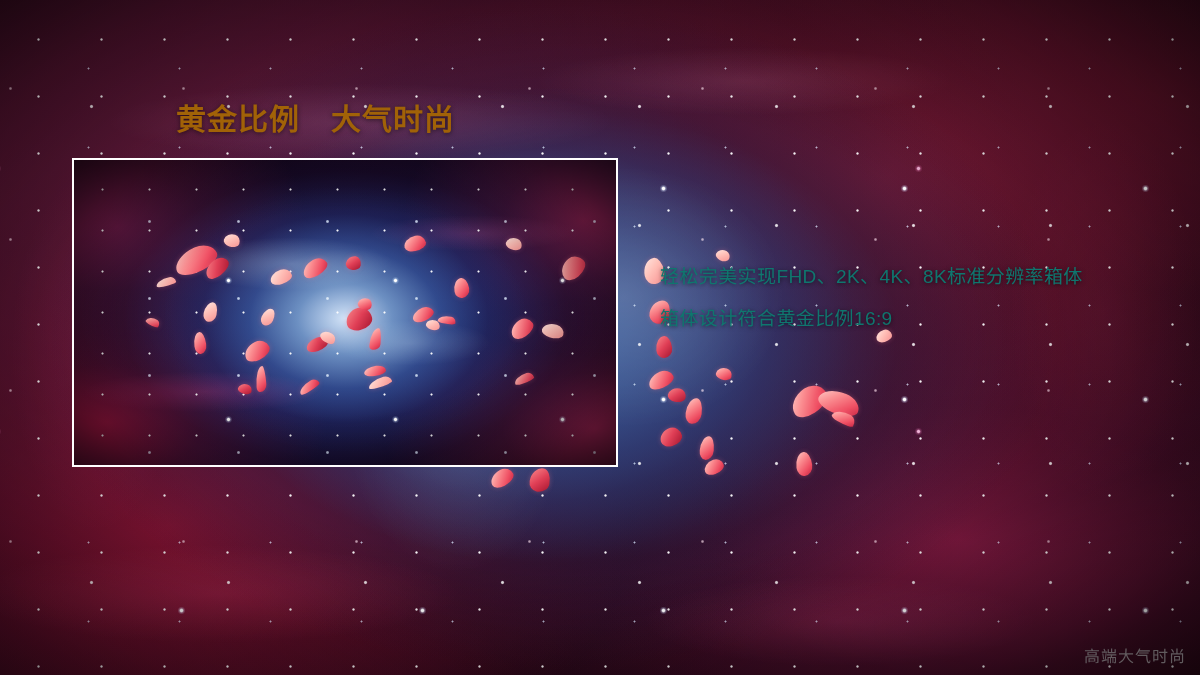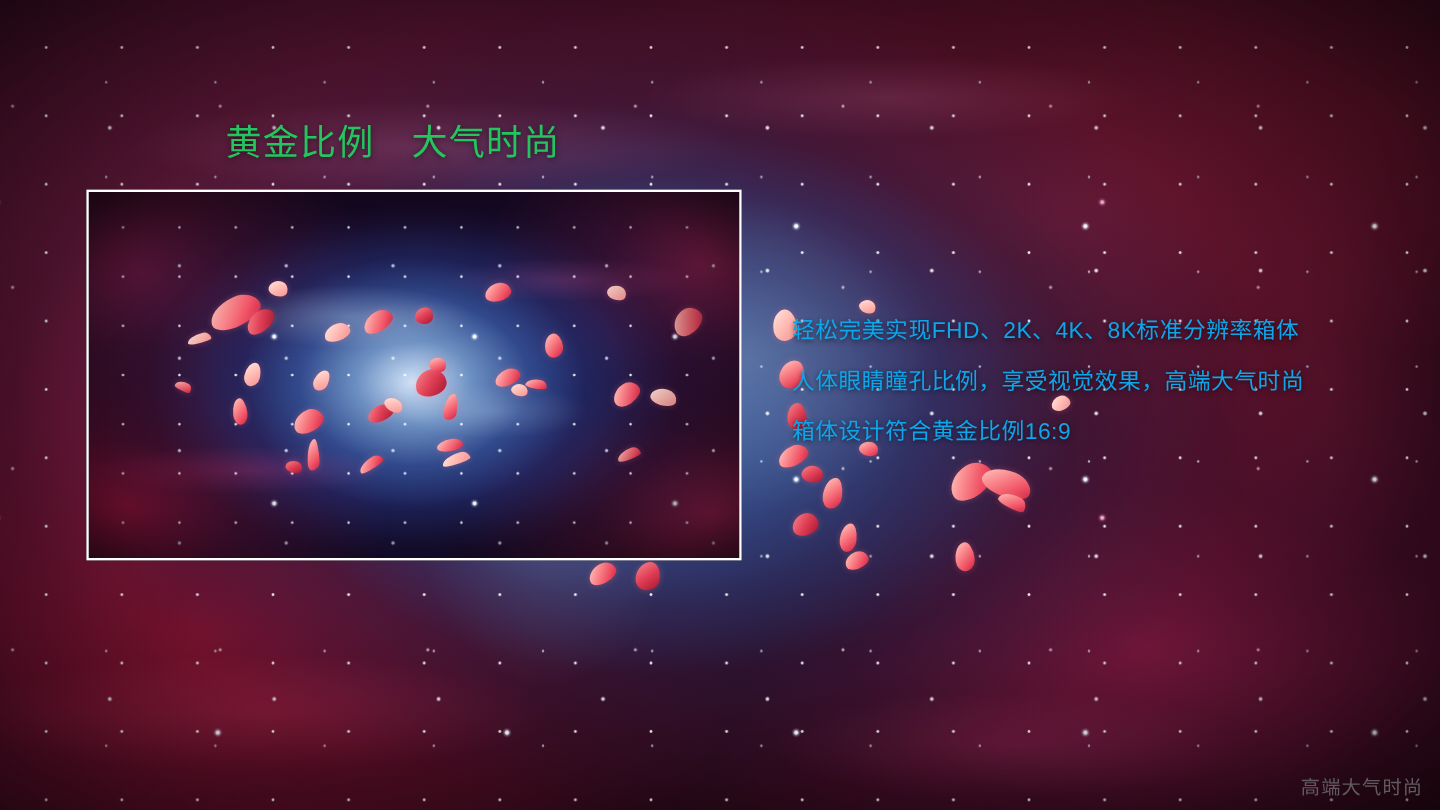--- a/index.html
+++ b/index.html
@@ -157,38 +157,39 @@
   }
   .inner-vignette {
     position: absolute;
     inset: 0;
     background: radial-gradient(ellipse 72% 76% at 50% 50%, rgba(0,0,0,0) 44%, rgba(0,0,0,0.34) 76%, rgba(0,0,0,0.66) 100%);
   }
 
   
   #headline {
     position: absolute;
-    left: 188px;
+    left: 176px;
     top: 102px;
-    color: #22c55e;
+    color: #a16207;
     font-size: 30px;
     line-height: 1.2;
     letter-spacing: 1px;
     white-space: pre;
     text-shadow: 0 1px 5px rgba(0,0,0,0.55);
+    font-weight: bold;
   }
 
   #body-copy {
     position: absolute;
     left: 660px;
     top: 256px;
     width: 520px;
   }
   #body-copy .copy-line {
-    color: #0ea5e9;
+    color: #0f766e;
     font-size: 19px;
     line-height: 42px;
     letter-spacing: 0.4px;
     white-space: nowrap;
     text-shadow: 0 1px 4px rgba(0,0,0,0.6);
   }
 
   #watermark {
     position: absolute;
     right: 14px;
@@ -270,19 +271,18 @@
   <div class="petal" style="left:818px;top:392px;width:42px;height:22px;transform:rotate(22deg);"></div>
   <div class="petal sliver" style="left:832px;top:412px;width:24px;height:12px;transform:rotate(30deg);"></div>
   <div class="petal" style="left:796px;top:452px;width:16px;height:24px;transform:rotate(-8deg);"></div>
   <div class="petal" style="left:716px;top:368px;width:16px;height:12px;transform:rotate(16deg);"></div>
   <div class="petal pale" style="left:876px;top:330px;width:16px;height:12px;transform:rotate(-16deg);"></div>
   <div class="petal" style="left:490px;top:470px;width:24px;height:16px;transform:rotate(-28deg);"></div>
   <div class="petal deep" style="left:530px;top:468px;width:20px;height:24px;transform:rotate(10deg);"></div>
 
   <div id="body-copy">
     <div class="copy-line">轻松完美实现FHD、2K、4K、8K标准分辨率箱体</div>
-    <div class="copy-line">人体眼睛瞳孔比例，享受视觉效果，高端大气时尚</div>
     <div class="copy-line">箱体设计符合黄金比例16:9</div>
   </div>
 
   <div id="watermark">高端大气时尚</div>
 
 </div>
 
 </body></html>

